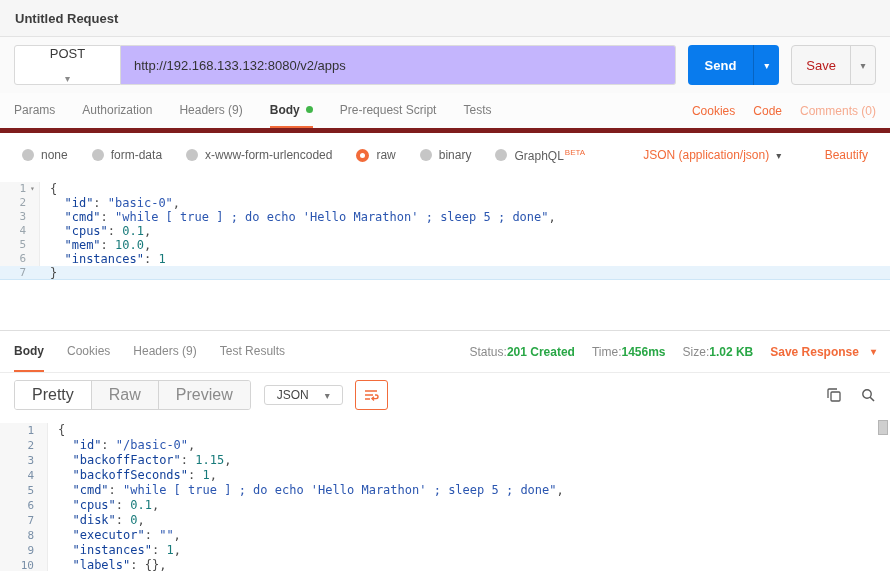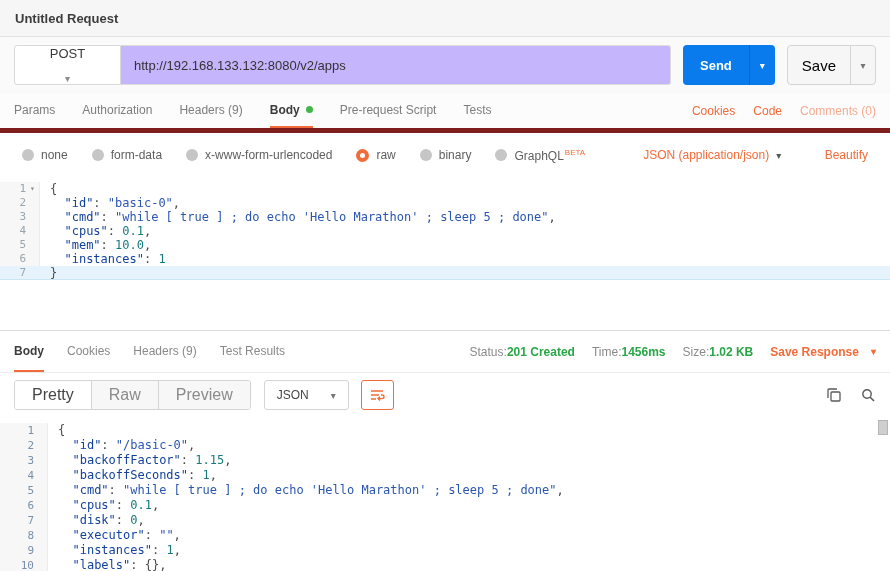--- a/index.html
+++ b/index.html
@@ -19,21 +19,21 @@
   .url-input { flex:1; height:40px; background:#c4b5fd; border:1px solid #dcdcdc; border-left:none;
     border-radius:0 3px 3px 0; padding:0 13px; font-size:13px; color:#333;
     font-family:"Liberation Sans", sans-serif; margin-right:12px; outline:none; }
   .send-btn { height:40px; display:flex; border-radius:4px; overflow:hidden; margin-right:12px; cursor:pointer; }
   .send-main { background:#097BED; color:#fff; font-size:13px; font-weight:600;
     display:flex; align-items:center; padding:0 17px; }
   .send-caret { background:#097BED; border-left:1px solid rgba(0,0,0,0.18); width:26px;
     display:flex; align-items:center; justify-content:center; color:#fff; font-size:10px; }
   .save-btn { height:40px; display:flex; border:1px solid #d5d5d5; border-radius:4px; overflow:hidden;
     background:#f6f6f6; cursor:pointer; }
-  .save-main { display:flex; align-items:center; padding:0 14px; font-size:15px; color:#000000; }
+  .save-main { display:flex; align-items:center; padding:0 14px; font-size:13px; color:#b91c1c; }
   .save-caret { border-left:1px solid #d5d5d5; width:25px; display:flex; align-items:center;
     justify-content:center; color:#777; font-size:10px; }
 
   
   .req-tabs { height:40px; display:flex; align-items:stretch; padding:0 14px; font-size:12px;
     color:#7d7d7d; border-bottom:5px solid #7f1d1d; background:#fcfcfc; }
   .tab { display:flex; align-items:center; gap:6px; margin-right:27px; cursor:pointer;
     border-bottom:2px solid transparent; }
   .tab.active { color:#3c3c3c; font-weight:600; border-bottom-color:#F26B3A; }
   .green-dot { width:7px; height:7px; border-radius:50%; background:#42B64A; display:inline-block; }
@@ -84,22 +84,22 @@
   .save-response { color:#F26B3A; font-weight:600; display:flex; align-items:center; gap:12px; cursor:pointer; }
   .save-response .caret { font-size:10px; }
 
   
   .resp-toolbar { height:44px; display:flex; align-items:center; padding:0 14px; background:#fff; }
   .seg-group { display:flex; border:1px solid #d4d4d4; border-radius:3px; overflow:hidden; height:30px; }
   .seg { padding:0 17px; display:flex; align-items:center; font-size:16px; color:#8b8b8b;
     background:#f7f7f7; border-left:1px solid #d4d4d4; cursor:pointer; }
   .seg:first-child { border-left:none; }
   .seg.active { background:#fff; color:#464646; }
-  .json-select { height:30px; border:1px solid #d4d4d4; border-radius:3px; display:flex;
-    align-items:center; gap:22px; padding:0 12px; font-size:12px; color:#464646;
+  .json-select { height:20px; border:1px solid #d4d4d4; border-radius:3px; display:flex;
+    align-items:center; gap:16px; padding:0 12px; font-size:12px; color:#464646;
     background:#fff; margin-left:13px; cursor:pointer; }
   .json-select .caret { color:#777; font-size:10px; }
   .wrap-btn { width:33px; height:30px; border:1px solid #F26B3A; border-radius:3px; margin-left:12px;
     display:flex; align-items:center; justify-content:center; background:#fff; cursor:pointer; }
   .toolbar-right { margin-left:auto; display:flex; align-items:center; gap:18px; }
   .icon-btn { cursor:pointer; display:flex; align-items:center; }
 
   .vscroll-thumb { position:absolute; right:2px; top:3px; width:10px; height:15px;
     background:#cfcfcf; border:1px solid #b5b5b5; }
   .caret { font-size:10px; }

